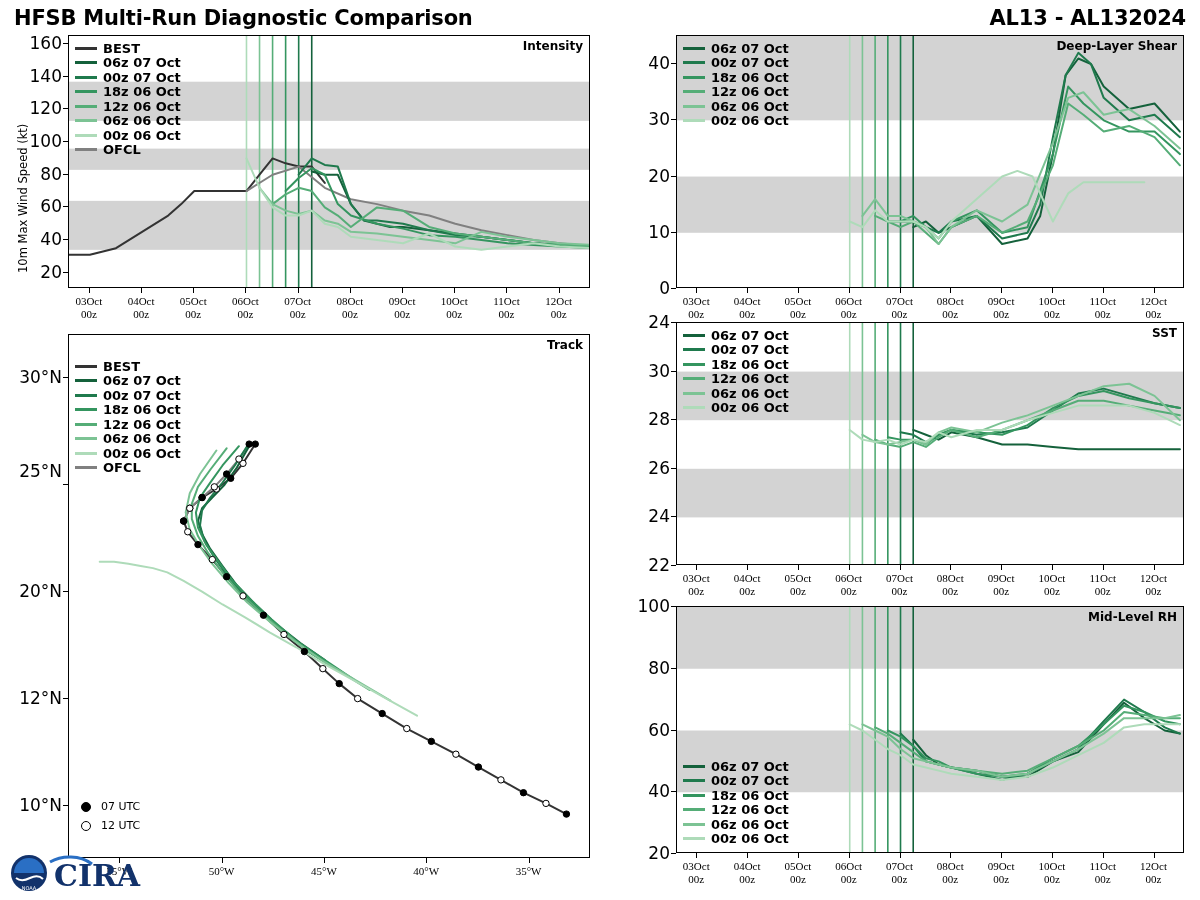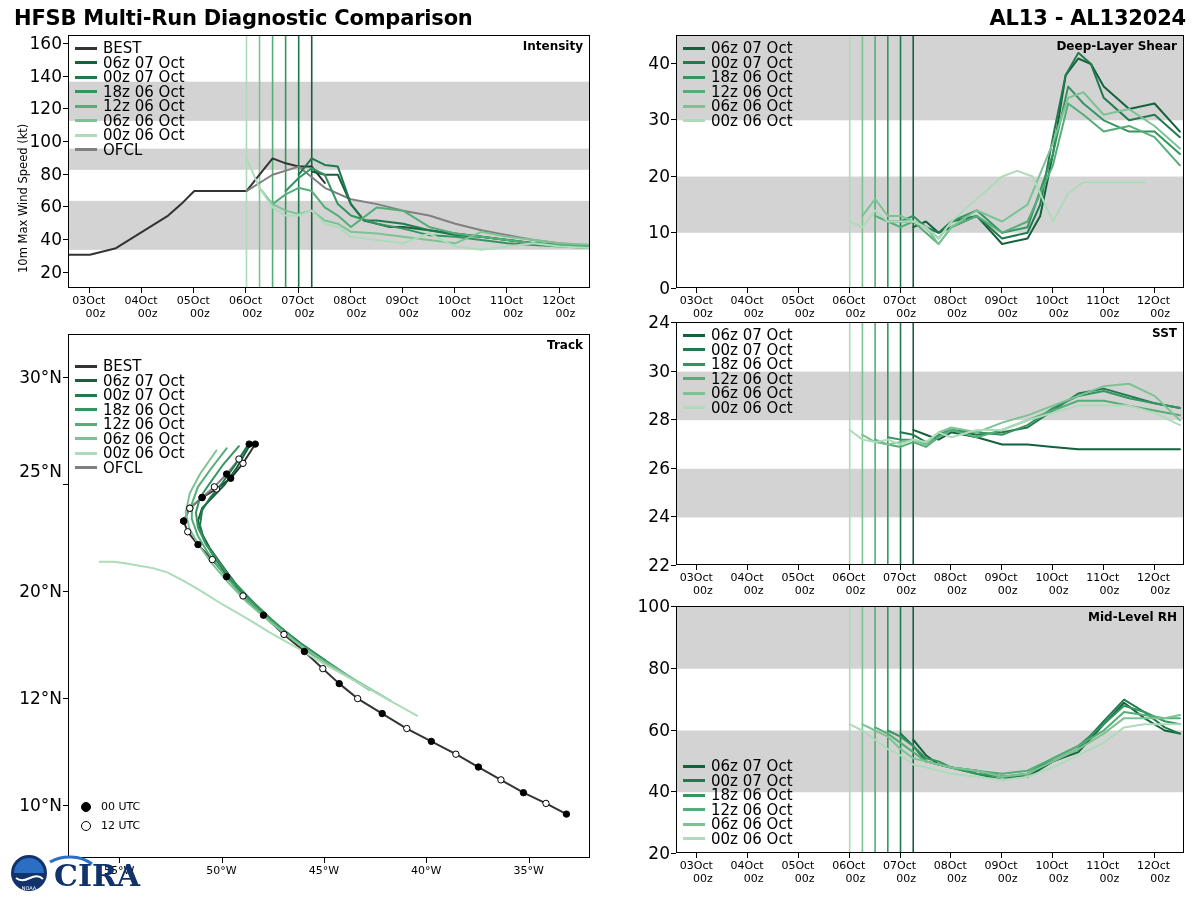--- a/index.html
+++ b/index.html
@@ -11,26 +11,26 @@
   .storm-title{position:absolute;right:14px;top:6px;font-size:21px;font-weight:bold;letter-spacing:-0.2px;}
 
   
   .panel{position:absolute;box-sizing:border-box;}
   .plot{position:absolute;box-sizing:border-box;border:1px solid #000;background:#fff;overflow:hidden;}
   .panel-label{position:absolute;right:6px;top:3px;font-size:12px;font-weight:bold;color:#000;z-index:6;}
 
   
   .ylab{position:absolute;font-size:11.5px;transform-origin:0 0;transform:rotate(-90deg);white-space:nowrap;}
   .ytick{position:absolute;font-size:17px;text-align:right;right:0;transform:translateY(-50%);}
-  .xtick{position:absolute;font-size:11px;text-align:right;transform:translateX(-50%);white-space:nowrap;line-height:1.15;}
+  .xtick{position:absolute;font-size:11px;text-align:center;transform:translateX(-50%);white-space:nowrap;line-height:1.15;font-family:Liberation Serif, serif;}
   .tickmark-y{position:absolute;width:5px;height:1px;background:#000;}
   .tickmark-x{position:absolute;height:5px;width:1px;background:#000;}
 
   
-  .legend{position:absolute;z-index:8;font-size:15px;}
+  .legend{position:absolute;z-index:8;font-size:13px;font-weight:bold;}
   .legend .row{display:flex;align-items:center;height:14.5px;}
   .legend .swatch{width:22px;height:3px;margin-right:6px;flex:none;}
   .legend .txt{white-space:nowrap;}
 
   .legend-dots{position:absolute;z-index:8;font-size:11px;}
   .legend-dots .row{display:flex;align-items:center;height:19px;}
   .legend-dots .dot{width:8px;height:8px;border-radius:50%;border:1px solid #000;margin:0 10px 0 6px;flex:none;}
 
   svg{position:absolute;left:0;top:0;overflow:visible;}
 
@@ -220,21 +220,21 @@
             <span class="txt">00z 06 Oct</span>
           </div>
         <div class="row">
             <span class="swatch" style="background:#808080"></span>
             <span class="txt">OFCL</span>
           </div>
       </div>
       <div class="legend-dots" style="left:6px;bottom:22px;">
         <div class="row">
             <span class="dot" style="background:#000;"></span>
-            <span class="txt">00 UTC</span>
+            <span class="txt">07 UTC</span>
           </div>
         <div class="row">
             <span class="dot" style="background:#fff;"></span>
             <span class="txt">12 UTC</span>
           </div>
       </div>
     </div>
     <div class="axis-layer" id="axis-track">
         <div class="ytick" style="right: 538px; top: 474.531px;">10°N</div>
         <div class="tickmark-y" style="left: 63px; top: 474.531px;"></div>

